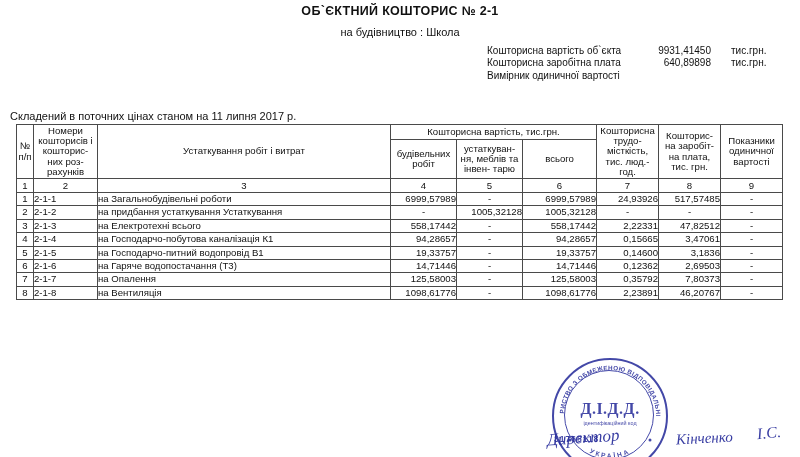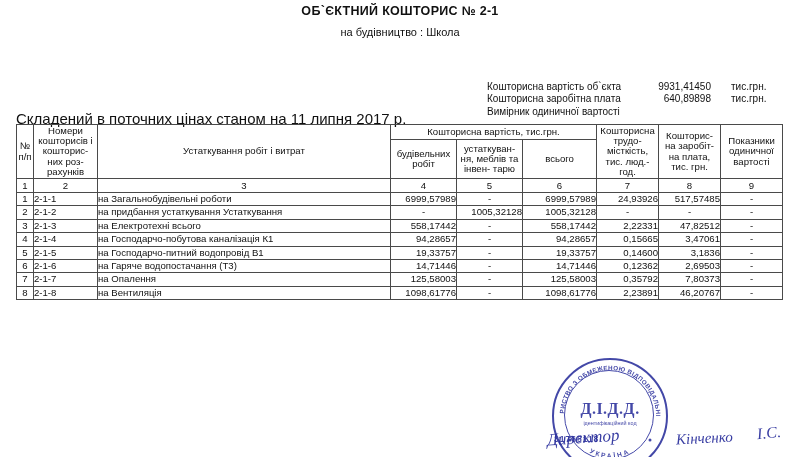--- a/index.html
+++ b/index.html
@@ -38,21 +38,20 @@
   }
 
   
   .summary {
     position: absolute;
     top: 45px;
     left: 487px;
     width: 310px;
     font-size: 10px;
     line-height: 12.4px;
-    margin-top: 36px;
   }
   .summary-row {
     display: flex;
     white-space: nowrap;
   }
   .summary-label {
     width: 152px;
     flex: 0 0 152px;
   }
   .summary-value {
@@ -62,22 +61,22 @@
   }
   .summary-unit {
     padding-left: 20px;
     white-space: nowrap;
   }
 
   
   .date-line {
     position: absolute;
     top: 110px;
-    left: 16px;
-    font-size: 15px;
+    left: 10px;
+    font-size: 11px;
     white-space: nowrap;
   }
 
   
   table.estimate {
     position: absolute;
     top: 124px;
     left: 16px;
     width: 766px;
     border-collapse: collapse;

